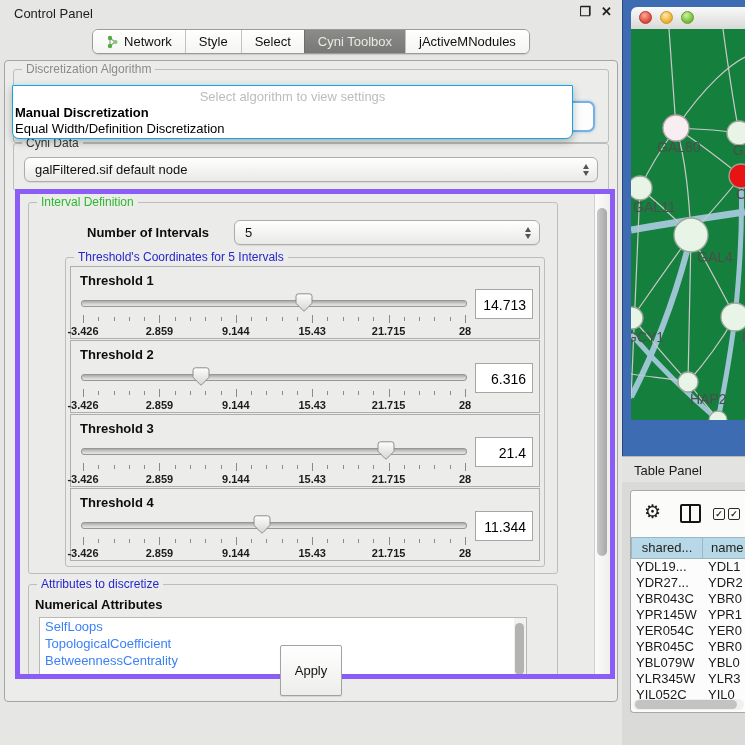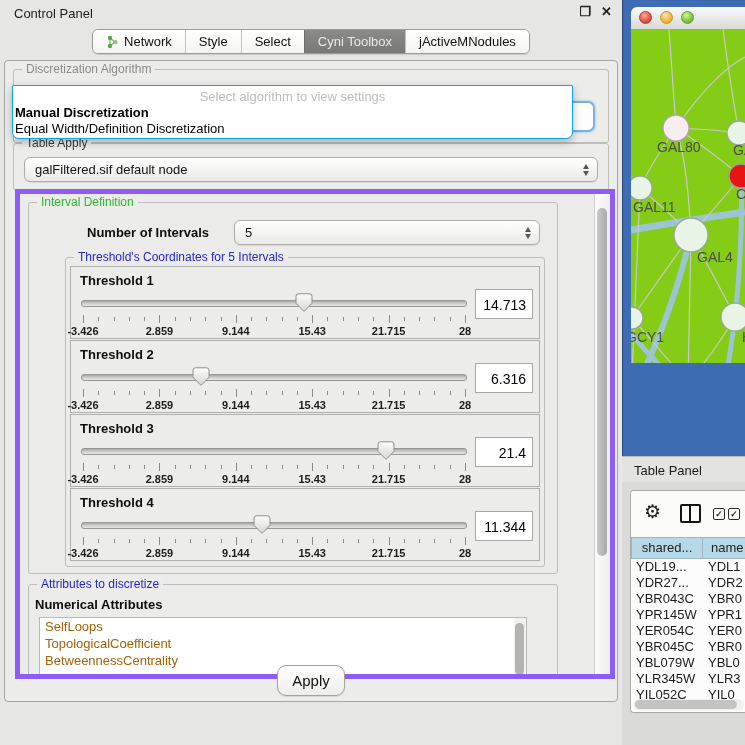--- a/index.html
+++ b/index.html
@@ -63,36 +63,36 @@
   .thumb-holder{position:absolute;top:2px;width:19px;height:21px;transform:translateX(-50%);}
   .ruler{position:absolute;left:2px;right:2px;top:24px;height:9px;}
   .tick{position:absolute;top:2px;width:1px;height:4px;background:#8a8a88;}
   .tick.major{top:0;height:8px;}
   .tick-labels{position:absolute;left:2px;right:2px;top:34px;height:12px;}
   .tick-label{position:absolute;transform:translateX(-50%);font-size:11px;font-weight:bold;color:#1c1c1c;white-space:nowrap;}
   .value-box{position:absolute;right:6px;top:22px;width:58px;height:30px;background:#ffffff;border:1px solid #a6a6a4;
        font-size:14px;color:#000;text-align:right;padding:0 6px;box-sizing:border-box;line-height:30px;}
   
   .attr-list{position:absolute;background:#ffffff;border:1px solid #b8b8b6;overflow:hidden;}
-  .attr-item{font-size:13px;height:17px;line-height:17px;padding-left:5px;color:#a16207;}
+  .attr-item{font-size:13px;height:17px;line-height:17px;padding-left:5px;color:#3b82f6;}
   .list-scroll{position:absolute;right:0;top:0;bottom:0;width:12px;background:#f1f1ef;}
   .list-scroll .thumb{position:absolute;left:1px;width:9px;border-radius:5px;background:#b3b3b1;}
   
-  .push-btn{background:linear-gradient(#ffffff,#ededeb);border:1px solid #a2a2a0;border-radius:9px;
-       font-size:15px;color:#111;padding:6px 14px;font-family:inherit;box-shadow:0 1px 1px rgba(0,0,0,.1);}
+  .push-btn{background:linear-gradient(#ffffff,#ededeb);border:1px solid #a2a2a0;border-radius:2px;
+       font-size:13px;color:#111;padding:17px 14px;font-family:inherit;box-shadow:0 1px 1px rgba(0,0,0,.1);}
   .apply-row{position:absolute;left:0;right:0;bottom:5px;display:flex;justify-content:center;}
   
   .blue-frame{position:absolute;left:622px;top:0;width:123px;height:456px;background:#3e6cb2;border-left:1px solid #27477e;box-sizing:border-box;}
   .mac-titlebar{position:absolute;left:631px;top:7px;width:114px;height:22px;
        background:linear-gradient(#fafafa,#d9d9d7);border-bottom:1px solid #a9a9a7;border-top-left-radius:6px;}
   .light{position:absolute;top:4px;width:13px;height:13px;border-radius:50%;box-sizing:border-box;}
   .light.red{left:8px;background:radial-gradient(circle at 40% 30%,#ffa89b,#e25346 60%,#c23528);border:1px solid #b0392c;}
   .light.yellow{left:29px;background:radial-gradient(circle at 40% 30%,#ffe9b0,#f0b43a 60%,#d99b22);border:1px solid #c7951f;}
   .light.green{left:50px;background:radial-gradient(circle at 40% 30%,#d2f0a2,#7cc340 60%,#5ea52c);border:1px solid #63a02c;}
-  .net-canvas{position:absolute;left:631px;top:29px;width:114px;height:334px;background:#84cc16;overflow:hidden;}
+  .net-canvas{position:absolute;left:631px;top:29px;width:114px;height:391px;background:#15803d;overflow:hidden;}
   .net-canvas svg text{font-size:14px;fill:#4c4c4c;font-family:"Liberation Sans",sans-serif;}
   
   .tp-header-bar{position:absolute;left:622px;top:456px;width:123px;height:26px;background:#e3e3e1;border-top:1px solid #b9b9b7;box-sizing:border-box;}
   .tp-header-bar span{position:absolute;left:12px;top:6px;font-size:13px;color:#1b1b1b;}
   .tp-body{position:absolute;left:622px;top:482px;width:123px;height:263px;background:#dadad8;}
   .table-card{position:absolute;left:8px;top:8px;width:115px;height:221px;background:#fcfcfc;
        border:1px solid #a9a9a7;border-right:none;border-radius:4px 0 0 4px;overflow:hidden;}
   .card-toolbar{position:absolute;left:0;top:0;right:0;height:46px;background:#fbfbf9;}
   .gear{position:absolute;left:13px;top:9px;font-size:19px;color:#1c1c1c;line-height:24px;}
   .split-icon{position:absolute;left:49px;top:13px;width:17px;height:15px;border:2px solid #141414;border-radius:2px;}
@@ -170,21 +170,21 @@
 
     <div class="popup">
       <div class="popup-placeholder">Select algorithm to view settings</div>
       <div id="popupItems">
           <div class="popup-item bold">Manual Discretization</div>
           <div class="popup-item">Equal Width/Definition Discretization</div>
         </div>
     </div>
 
     <div class="tgroup" style="left:8px;top:82px;width:594px;height:46px;">
-      <span class="ttitle">Table Apply</span>
+      <span class="ttitle">Cyni Data</span>
       <div class="combo" style="position:absolute;left:10px;right:10px;top:13px;height:25px;">
         <span>galFiltered.sif default node</span>
         <span class="stepper">
             <span class="arr-up"></span>
             <span class="arr-down"></span>
           </span>
       </div>
     </div>
 
     <div class="scrollpane">

